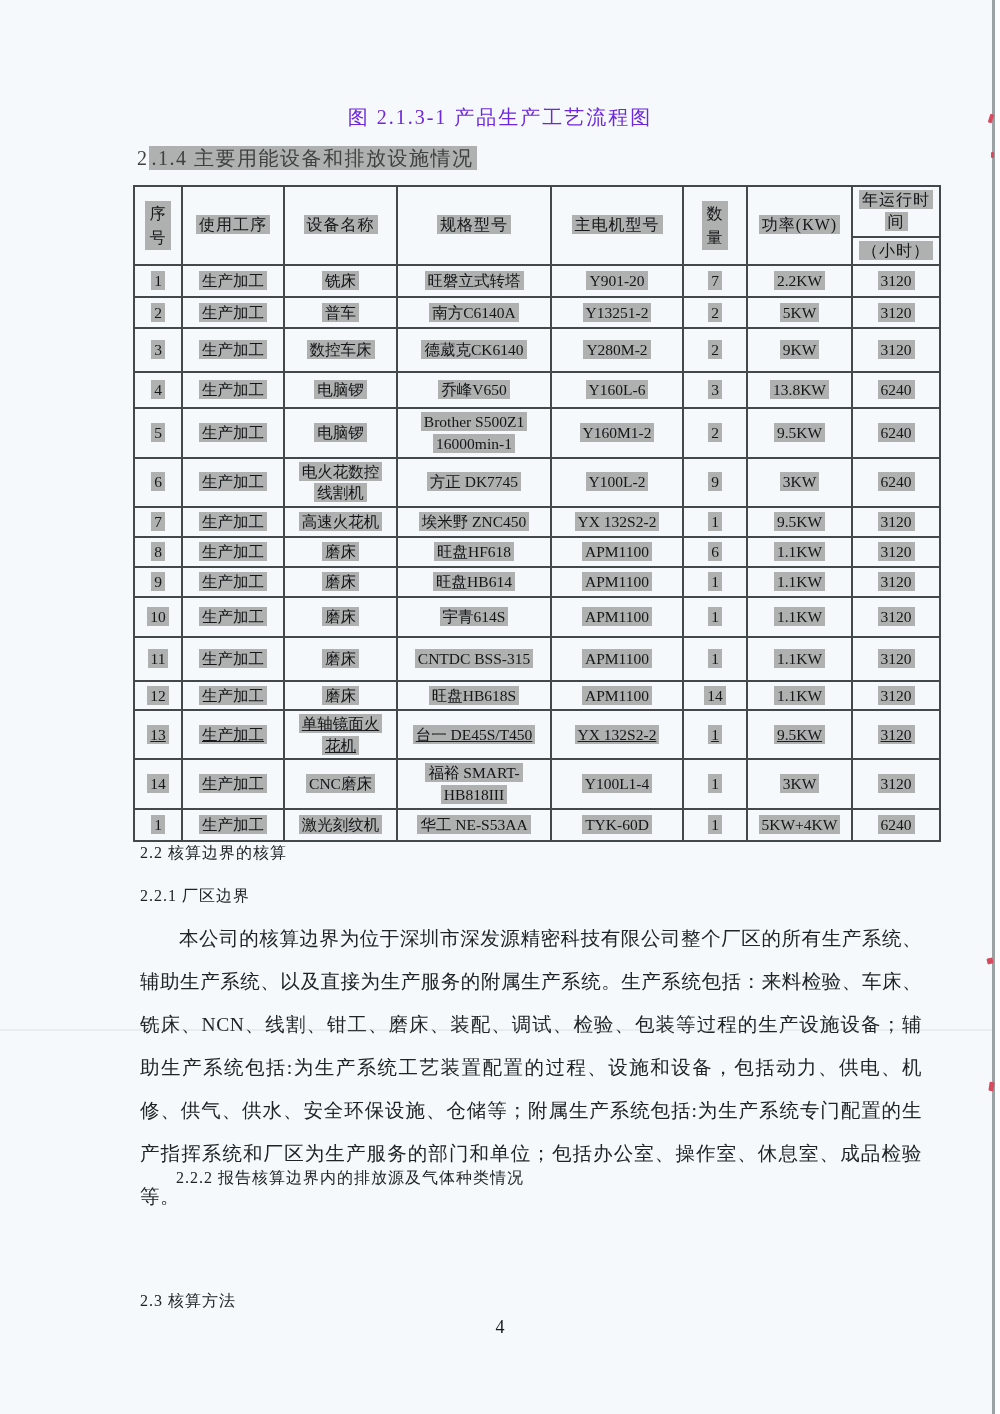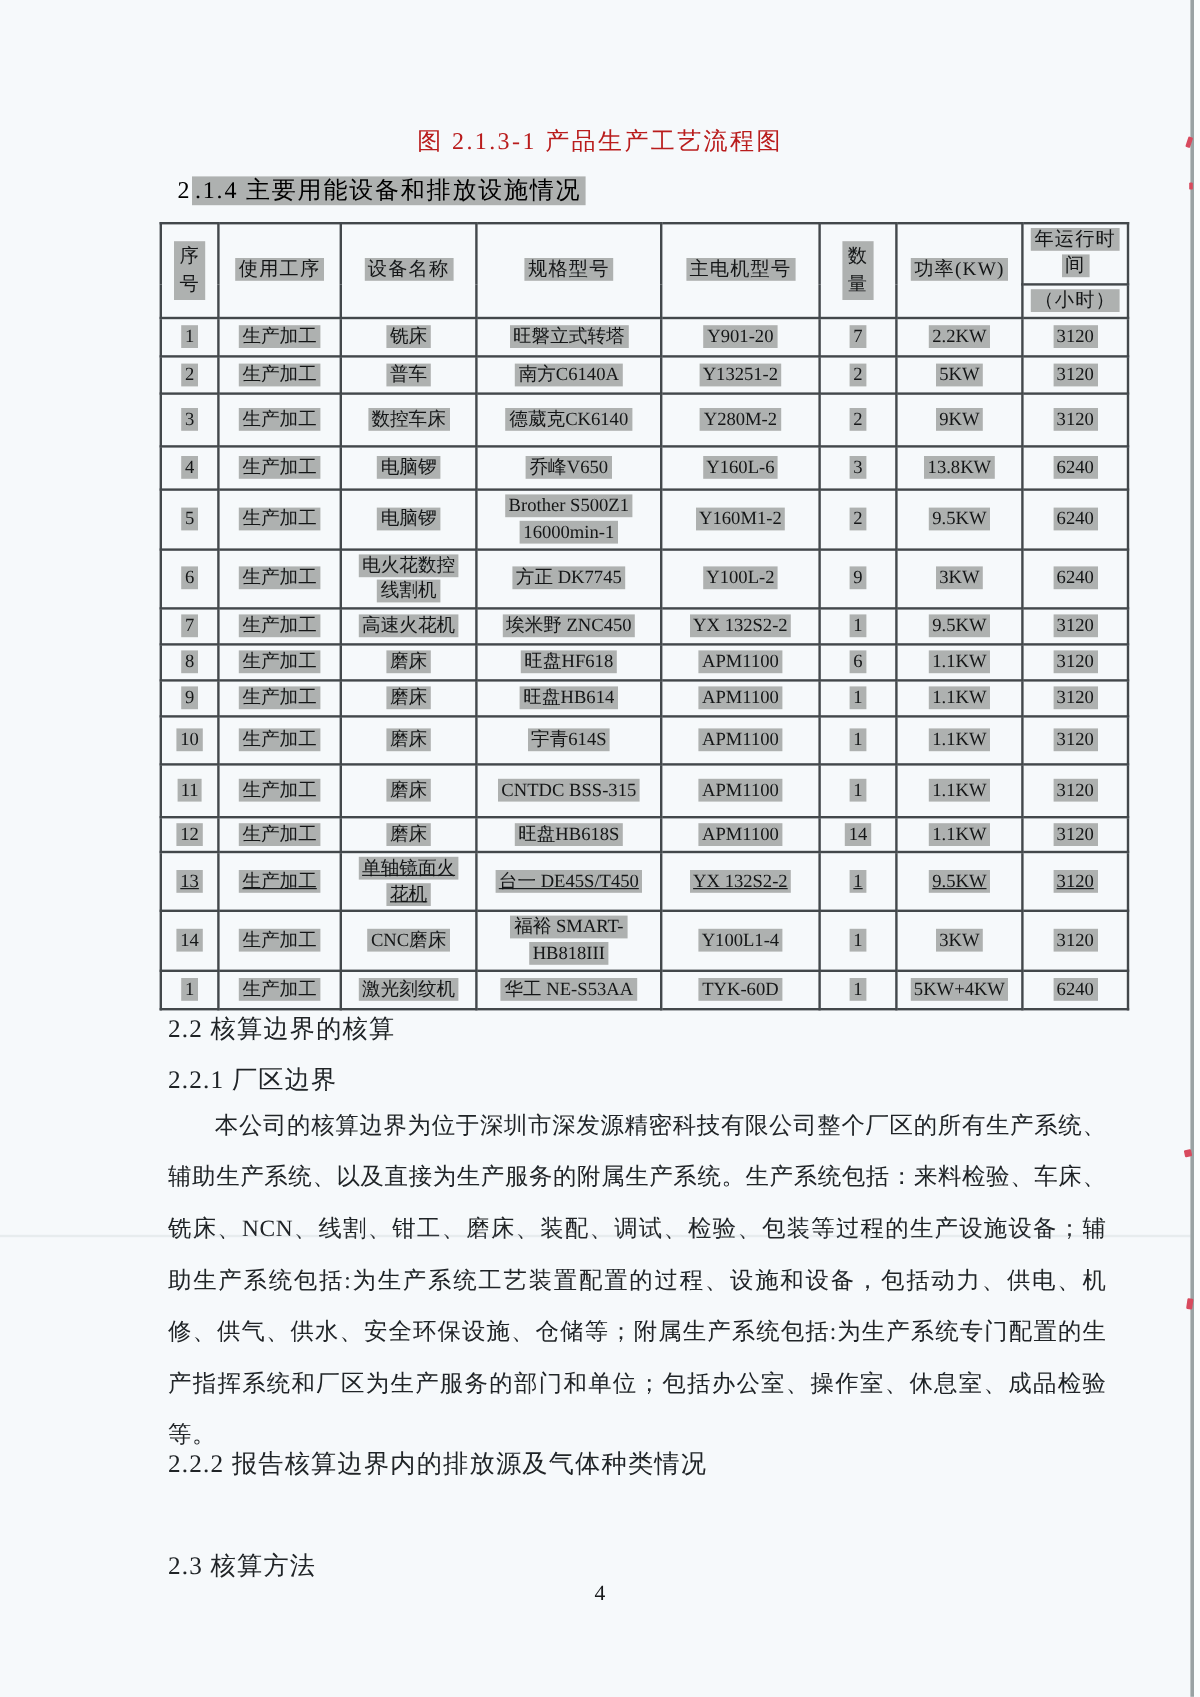--- a/index.html
+++ b/index.html
@@ -15,24 +15,24 @@
   .scan-edge-light{position:absolute;left:995px;top:0;width:5px;height:1414px;background:#fbfdfe;}
   .scan-streak{position:absolute;left:0;top:1029px;width:992px;height:2px;background:rgba(150,162,168,.15);}
   .red-speck{position:absolute;background:#d84a5e;border-radius:1px;}
   .speck1{left:989px;top:114px;width:4px;height:9px;transform:rotate(18deg);}
   .speck2{left:991px;top:152px;width:3px;height:6px;}
   .speck3{left:987px;top:958px;width:6px;height:6px;transform:rotate(-12deg);}
   .speck4{left:989px;top:1082px;width:5px;height:9px;transform:rotate(8deg);}
 
   .caption{
     position:absolute;top:104px;left:0;width:1000px;text-align:center;
-    font-size:20px;letter-spacing:2px;color:#b91c1c;
+    font-size:20px;letter-spacing:2px;color:#6d28d9;
   }
   .sec214{
-    position:absolute;top:145px;left:137px;font-size:20px;letter-spacing:1.5px;color:#000000;margin-left:11px;
+    position:absolute;top:145px;left:137px;font-size:20px;letter-spacing:1.5px;color:#404040;
   }
   .hl{
     background:#aeb1b0;
     padding:1px 3px;
     white-space:pre-line;
     -webkit-box-decoration-break:clone;
     box-decoration-break:clone;
   }
   .stack{display:inline-block;max-width:1.25em;word-break:break-all;line-height:1.45;text-align:center;}
 
@@ -46,29 +46,29 @@
     font-weight:normal;
     font-size:15.5px;line-height:1.4;
     padding:2px 1px;color:#141617;
     overflow:hidden;
   }
   table.equip thead th{font-size:16px;letter-spacing:1px;}
   tr.hdr-top{height:44px;}
   tr.hdr-bot{height:26px;}
 
   .textblock{position:absolute;left:140px;width:782px;color:#202427;}
-  .h-num{font-size:21px;letter-spacing:1px;}
+  .h-num{font-size:16px;letter-spacing:1px;}
   .para{
     font-size:19.5px;line-height:43px;text-align:justify;
     text-indent:2em;letter-spacing:0.5px;
   }
   .s22{top:843px;}
   .s221{top:886px;}
   .p1{top:917px;}
-  .s222{top:1206px;}
+  .s222{top:1168px;margin-left:36px;}
   .p2{top:1247px;}
   .s23{top:1291px;}
   .pagenum{
     position:absolute;top:1317px;left:0;width:1000px;text-align:center;
     font-size:18px;color:#17191b;
   }
 </style>
 </head>
 <body>
 

